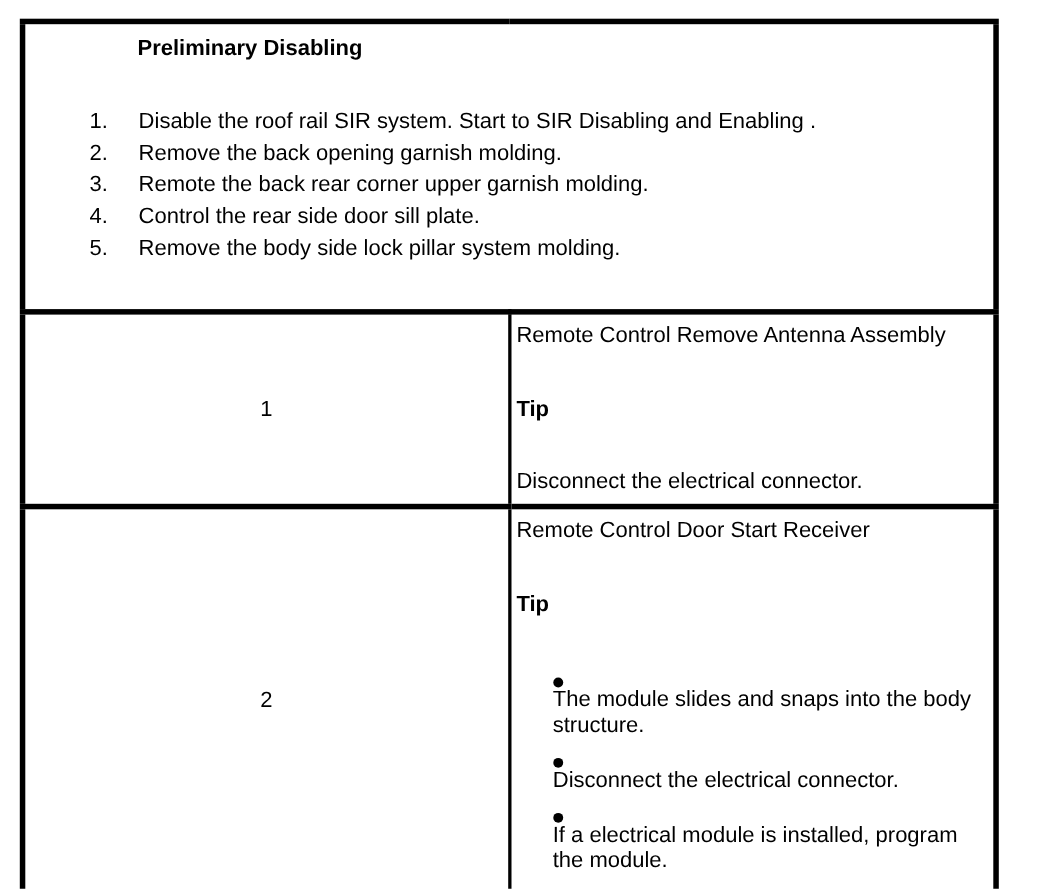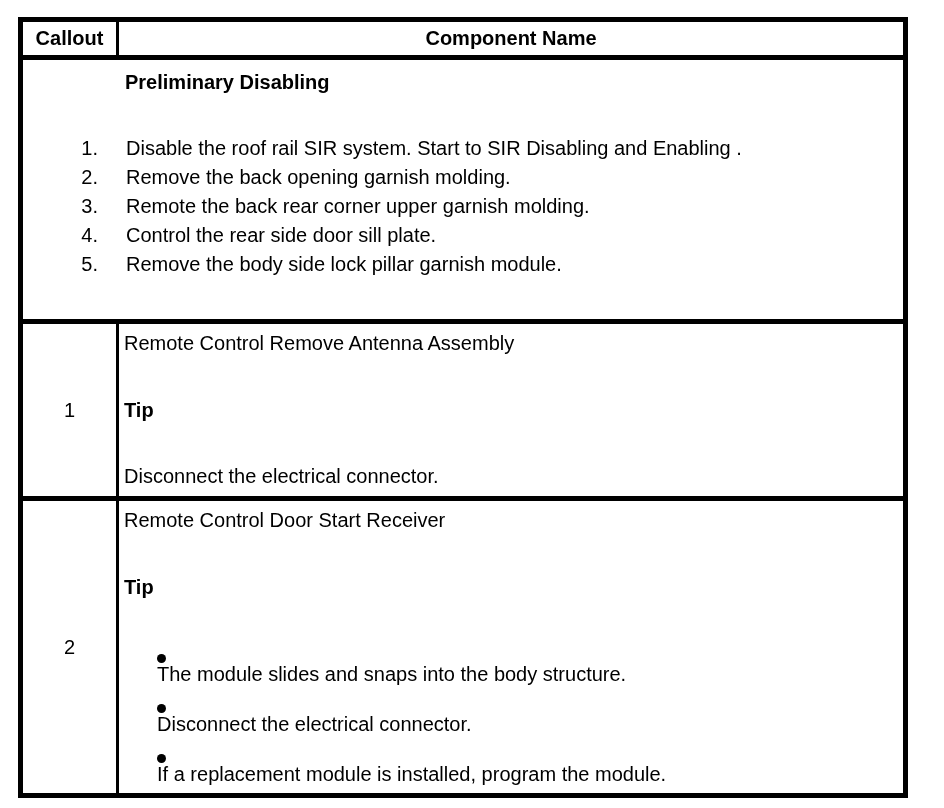--- a/index.html
+++ b/index.html
@@ -69,24 +69,20 @@
     margin: 7px 19px 0 0;
     flex: none;
   }
 </style>
 </head>
 <body>
 
 <div class="page">
   <table class="component-table">
     <tbody>
-        <tr>
-      <th class="callout-col">Callout</th>
-      <th>Component Name</th>
-    </tr>
 
     <tr>
       <td colspan="2" class="prelim-cell">
         <div class="prelim-inner">
           <p class="prelim-title">Preliminary Disabling</p>
           <div class="steps">
             <div class="step">
               <span class="step-num">1.</span>
               <span class="step-text">Disable the roof rail SIR system. Start to SIR Disabling and Enabling .</span>
             </div>
@@ -97,21 +93,21 @@
             <div class="step">
               <span class="step-num">3.</span>
               <span class="step-text">Remote the back rear corner upper garnish molding.</span>
             </div>
             <div class="step">
               <span class="step-num">4.</span>
               <span class="step-text">Control the rear side door sill plate.</span>
             </div>
             <div class="step">
               <span class="step-num">5.</span>
-              <span class="step-text">Remove the body side lock pillar garnish module.</span>
+              <span class="step-text">Remove the body side lock pillar system molding.</span>
             </div>
           </div>
         </div>
       </td>
     </tr>
 
     <tr>
       <td class="callout-cell">1</td>
       <td class="content-cell">
         <div class="row2-inner">
@@ -132,21 +128,21 @@
             <div class="bullet-row">
               <span class="dot"></span>
               <span>The module slides and snaps into the body structure.</span>
             </div>
             <div class="bullet-row">
               <span class="dot"></span>
               <span>Disconnect the electrical connector.</span>
             </div>
             <div class="bullet-row">
               <span class="dot"></span>
-              <span>If a replacement module is installed, program the module.</span>
+              <span>If a electrical module is installed, program the module.</span>
             </div>
           </div>
         </div>
       </td>
     </tr>
   </tbody>
     </table>
 </div>
 
 </body></html>

